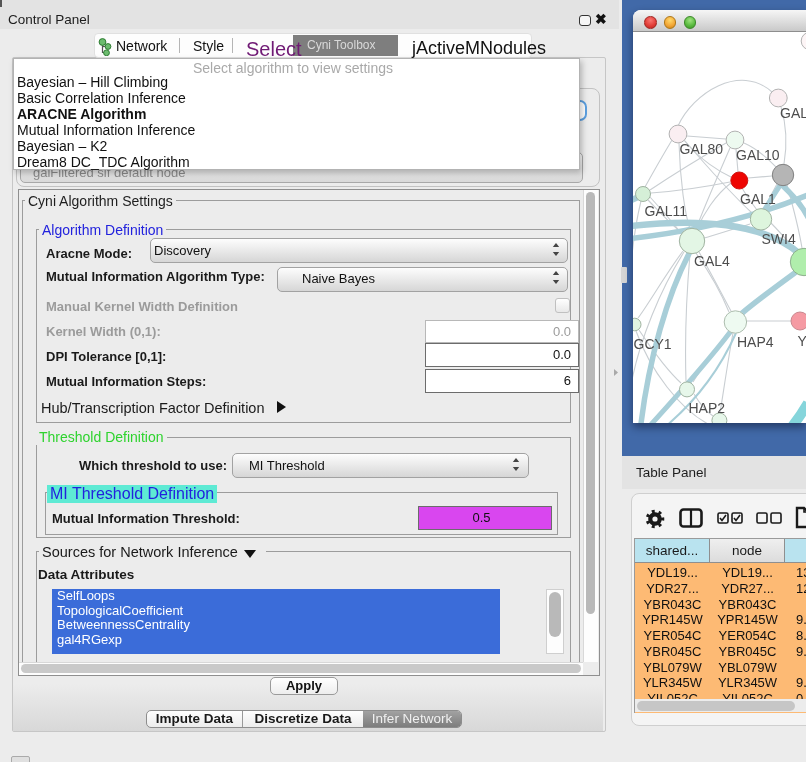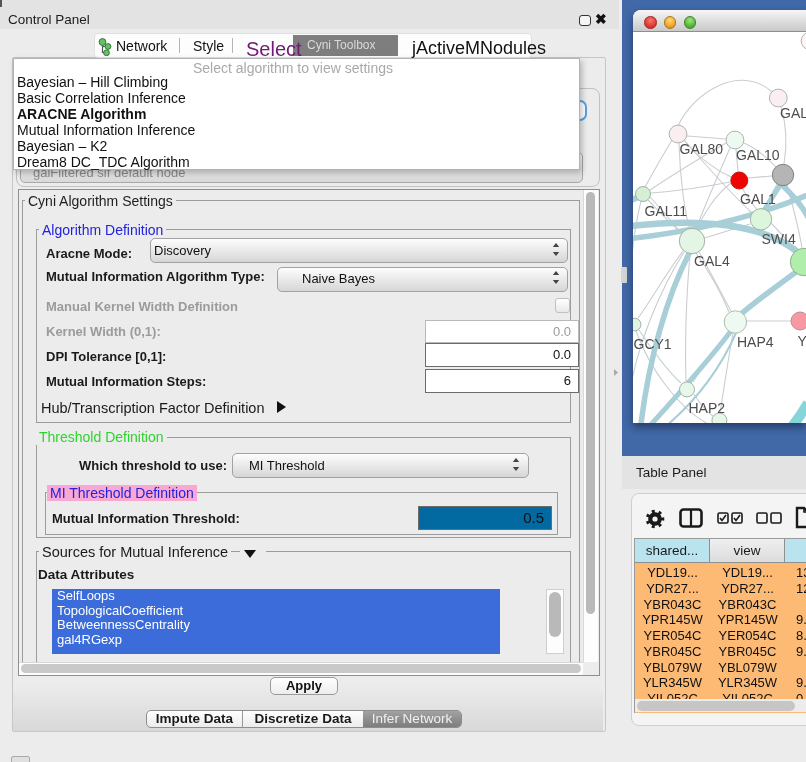--- a/index.html
+++ b/index.html
@@ -103,26 +103,26 @@
 
   <div class="abs b" style="left:60px;top:268px;font-size:13px;color:#1a1a1a;">Which threshold to use:</div>
   <div class="abs" style="left:213px;top:263px;width:295px;height:23px;border:1px solid #a2a2a2;border-radius:5px;background:linear-gradient(#fdfdfd,#d6d6d6);"></div>
   <div class="abs" style="left:230px;top:267.5px;font-size:13px;color:#111;">MI Threshold</div>
   <svg class="abs" style="left:492px;top:267px;" width="10" height="15" viewBox="0 0 10 15">
         <path d="M5 1 L8.2 5 L1.8 5 Z" fill="#444"></path>
         <path d="M5 14 L8.2 10 L1.8 10 Z" fill="#444"></path>
       </svg>
 
   <div class="abs" style="left:26px;top:302px;width:511px;height:41px;border:1px solid #9c9c9c;"></div>
-  <div class="abs" style="left:28px;top:295px;background:#f9a8d4;padding:0 3px;font-size:14px;color:#2222dd;">MI Threshold Definition</div>
+  <div class="abs" style="left:28px;top:295px;background:#5eead4;padding:0 3px;font-size:16px;color:#2222dd;">MI Threshold Definition</div>
   <div class="abs b" style="left:33px;top:321px;font-size:13px;color:#1a1a1a;">Mutual Information Threshold:</div>
-  <div class="abs" style="left:399px;top:316px;width:125px;height:22px;border:1px solid #6c6c6c;background:#0369a1;font-size:15px;color:#111;text-align:right;padding-right:7px;line-height:22px;">0.5</div>
+  <div class="abs" style="left:399px;top:316px;width:125px;height:22px;border:1px solid #6c6c6c;background:#d946ef;font-size:13px;color:#111;text-align:center;padding-right:7px;line-height:22px;">0.5</div>
 
   <div class="abs" style="left:17px;top:361px;width:533px;height:130px;border:1px solid #9c9c9c;border-bottom:none;"></div>
-  <div class="abs" style="left:20px;top:354px;background:#ececec;padding:0 3px;font-size:14.5px;color:#1a1a1a;">Sources for Mutual Inference</div>
+  <div class="abs" style="left:20px;top:354px;background:#ececec;padding:0 3px;font-size:14.5px;color:#1a1a1a;">Sources for Network Inference</div>
   <div class="abs" style="left:221px;top:356px;width:26px;height:10px;background:#ececec;"></div>
       <svg class="abs" style="left:224px;top:358px;" width="14" height="11" viewBox="0 0 14 11">
         <path d="M1 2 L13 2 L7 10 Z" fill="#111"></path>
       </svg>
   <div class="abs b" style="left:19px;top:377px;font-size:13.5px;color:#1a1a1a;">Data Attributes</div>
 
   <div class="abs" style="left:33px;top:399px;width:448px;height:65px;background:#3b6cd9;color:#fff;font-size:13px;line-height:14.6px;padding-left:5px;box-sizing:border-box;">SelfLoops<br>TopologicalCoefficient<br>BetweennessCentrality<br>gal4RGexp</div>
   <div class="abs" style="left:527px;top:399px;width:18px;height:65px;background:#fdfdfd;border:1px solid #cfcfcf;box-sizing:border-box;"></div>
   <div class="abs" style="left:530px;top:402px;width:12px;height:45px;background:#b9b9b9;border-radius:6px;"></div>
  </div>
@@ -262,21 +262,21 @@
  <rect x="15" y="1" width="10" height="10" rx="1.5" fill="none" stroke="#1a1a1a" stroke-width="1.6"></rect>
 </svg>
 <svg class="abs" style="left:795px;top:506px;" width="14" height="23" viewBox="0 0 14 23">
  <path d="M2 2 L9 2 L13 6 L13 21 L2 21 Z" fill="none" stroke="#1a1a1a" stroke-width="2.4"></path>
  <path d="M9 2 L9 6 L13 6" fill="none" stroke="#1a1a1a" stroke-width="1.6"></path>
 </svg>
 
 <div class="abs" style="left:634px;top:538px;width:172px;height:174px;background:#fdba74;border-left:1px solid #9a9a9a;border-top:1px solid #9a9a9a;overflow:hidden;">
 
  <div class="abs" style="left:0;top:0;width:75px;height:24px;background:#b9e3ef;border-right:1px solid #8f8f8f;border-bottom:1px solid #8f8f8f;text-align:center;line-height:24px;font-size:13.5px;color:#1a1a1a;box-sizing:border-box;">shared...</div>
- <div class="abs" style="left:75px;top:0;width:75px;height:24px;background:linear-gradient(#efefef,#dcdcdc);border-right:1px solid #8f8f8f;border-bottom:1px solid #8f8f8f;text-align:center;line-height:24px;font-size:13.5px;color:#1a1a1a;box-sizing:border-box;">view</div>
+ <div class="abs" style="left:75px;top:0;width:75px;height:24px;background:linear-gradient(#efefef,#dcdcdc);border-right:1px solid #8f8f8f;border-bottom:1px solid #8f8f8f;text-align:center;line-height:24px;font-size:13.5px;color:#1a1a1a;box-sizing:border-box;">node</div>
  <div class="abs" style="left:150px;top:0;width:22px;height:24px;background:#b9e3ef;border-bottom:1px solid #8f8f8f;box-sizing:border-box;"></div>
 
  <div class="abs" style="left:0;top:26px;width:75px;text-align:center;font-size:13px;color:#111;line-height:15.75px;">YDL19...<br>YDR27...<br>YBR043C<br>YPR145W<br>YER054C<br>YBR045C<br>YBL079W<br>YLR345W<br>YIL052C</div>
  <div class="abs" style="left:75px;top:26px;width:75px;text-align:center;font-size:13px;color:#111;line-height:15.75px;">YDL19...<br>YDR27...<br>YBR043C<br>YPR145W<br>YER054C<br>YBR045C<br>YBL079W<br>YLR345W<br>YIL052C</div>
  <div class="abs" style="left:161px;top:26px;width:20px;text-align:left;font-size:13px;color:#111;line-height:15.75px;">13<br>12<br>&nbsp;<br>9.<br>8.<br>9.<br>&nbsp;<br>9.<br>0.</div>
 
  <div class="abs" style="left:0;top:160px;width:172px;height:13px;background:#ececec;"></div>
  <div class="abs" style="left:2px;top:161.5px;width:158px;height:10px;background:#c6c6c6;border-radius:5px;"></div>
 </div>
 

